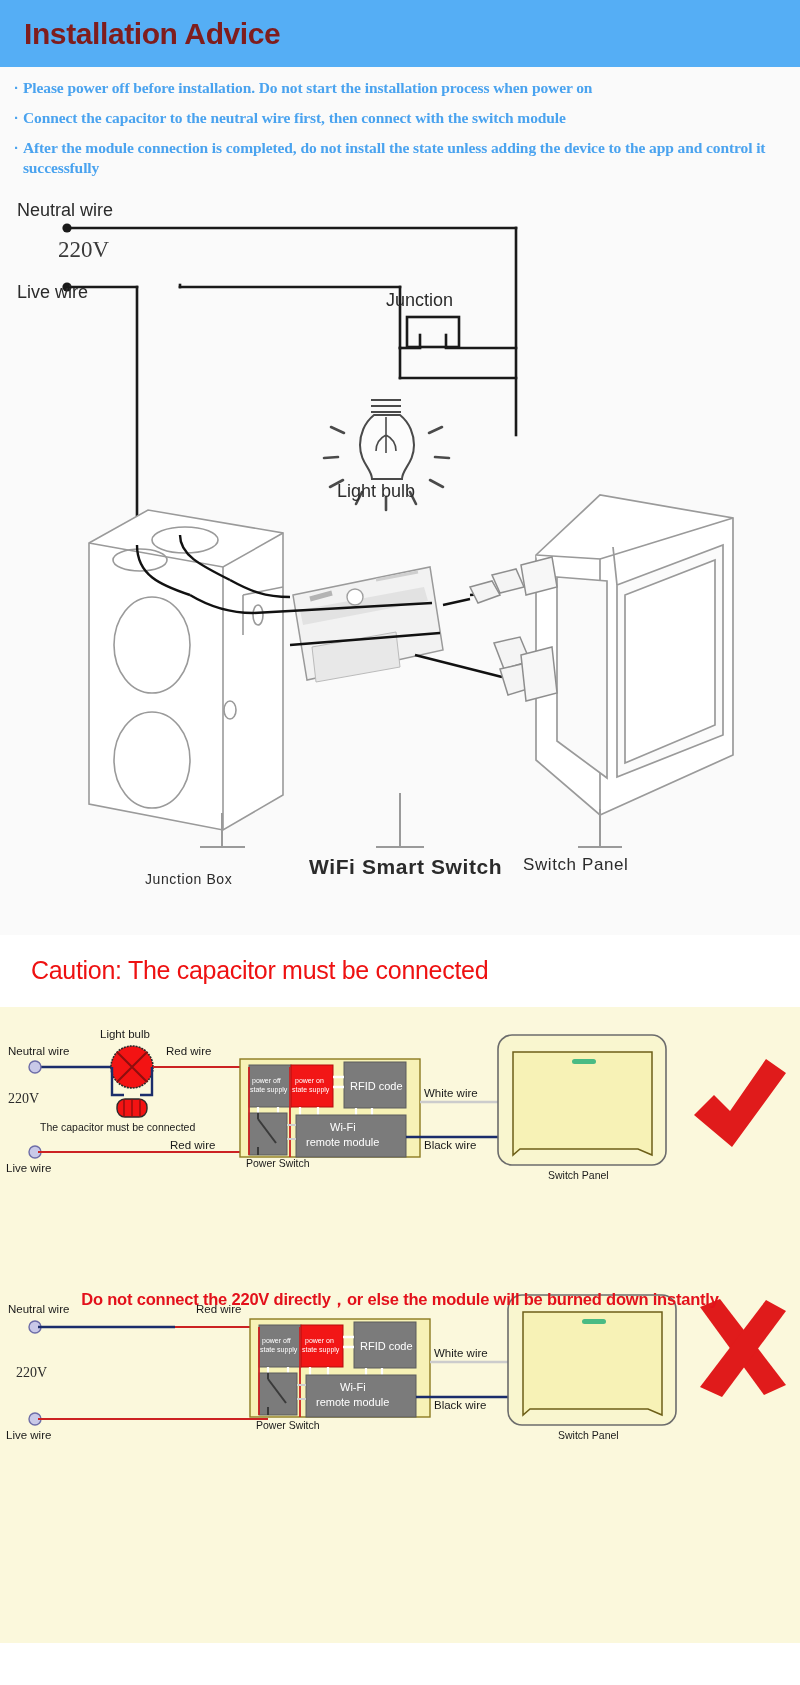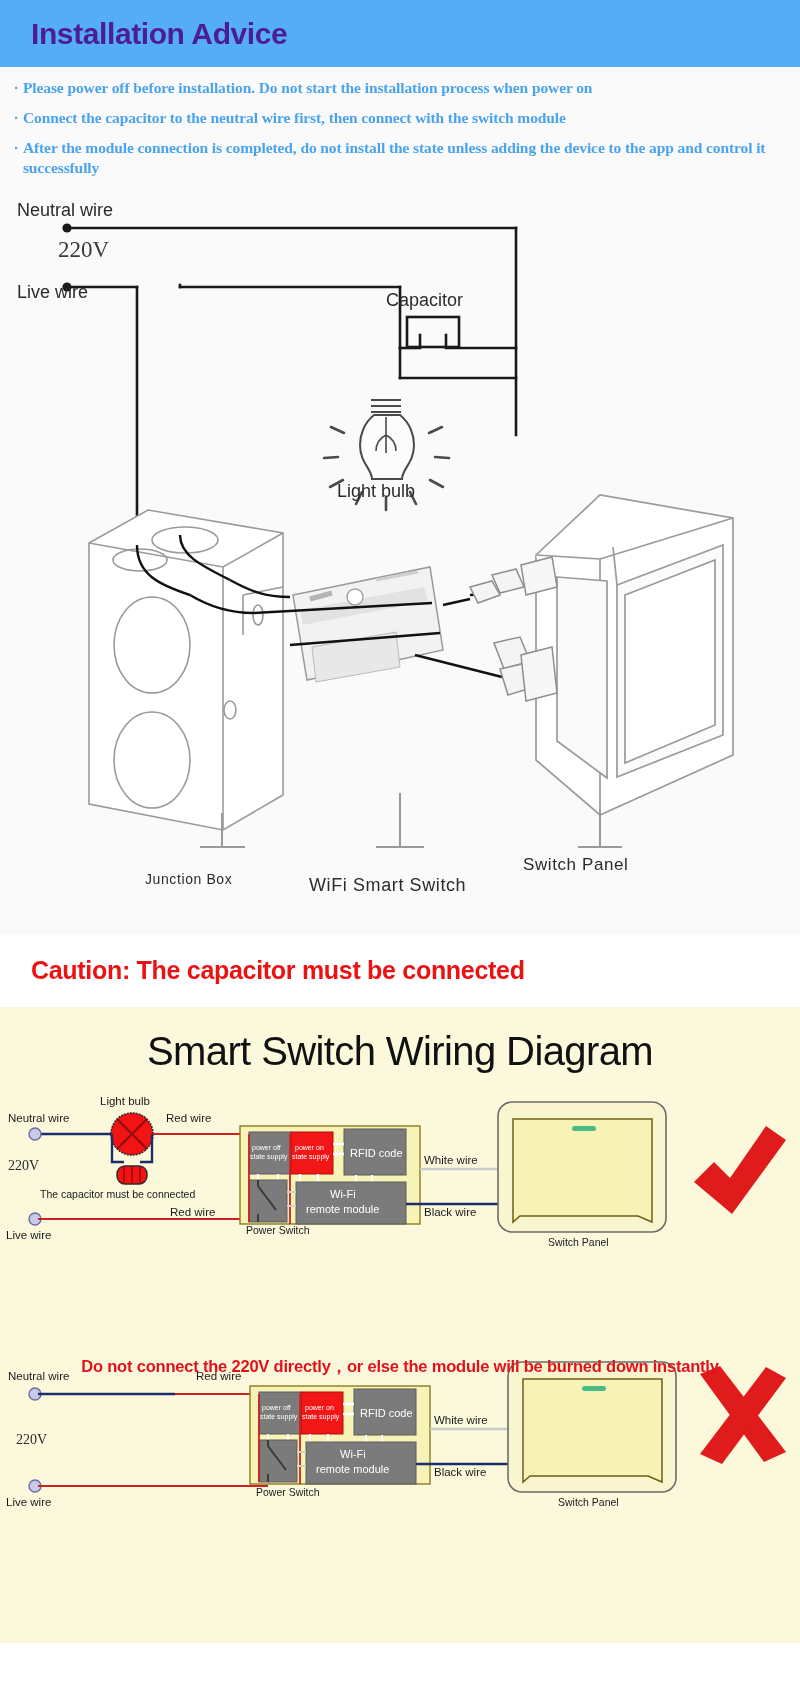--- a/index.html
+++ b/index.html
@@ -10,25 +10,25 @@
     overflow:hidden;
     position:relative;
   }
   
   .header{
     width:800px;height:67px;
     background:#55aef5;
     display:flex;align-items:center;
   }
   .header-title{
-    color:#4c1d95;
+    color:#7f1d1d;
     font-size:30px;
     font-weight:bold;
     letter-spacing:-0.4px;
-    margin-left:31px;
+    margin-left:24px;
     font-family:"Liberation Sans", sans-serif;
   }
   
   .advice{
     background:#fafafa;
     padding:11px 14px 6px 14px;
   }
   .advice-item{
     display:flex;
     color:#4aa3ef;
@@ -58,33 +58,33 @@
     font-family:"Liberation Sans", sans-serif;
     color:#2b2b2b;
     white-space:nowrap;
   }
   .lbl-neutral{left:17px;top:5px;font-size:18px;}
   .lbl-220{left:58px;top:42px;font-size:23px;font-family:"Liberation Serif",serif;color:#3a3a3a;}
   .lbl-live{left:17px;top:87px;font-size:18px;}
   .lbl-cap{left:386px;top:95px;font-size:18px;}
   .lbl-bulb{left:337px;top:286px;font-size:18px;}
   .lbl-jbox{left:145px;top:676px;font-size:14px;letter-spacing:0.6px;}
-  .lbl-wifi{left:309px;top:680px;font-size:18px;letter-spacing:0.6px;}
+  .lbl-wifi{left:309px;top:660px;font-size:21px;letter-spacing:0.6px;font-weight:bold;}
   .lbl-panel{left:523px;top:660px;font-size:17px;letter-spacing:0.6px;}
 
   
   .caution-band{
     width:800px;height:72px;
     background:#ffffff;
     display:flex;align-items:center;
   }
   .caution-text{
     color:#ee1111;
     font-size:25px;
-    font-weight:bold;
+    font-weight:normal;
     margin-left:31px;
     letter-spacing:-0.3px;
   }
 
   
   .wiring{
     width:800px;
     background:#fbf8dc;
     position:relative;
     height:636px;
@@ -240,33 +240,32 @@
     <g stroke="#9a9a9a" stroke-width="2" fill="none">
       <path d="M222 618 V652 M200 652 H245"></path>
       <path d="M400 598 V652 M376 652 H424"></path>
       <path d="M600 614 V652 M578 652 H622"></path>
     </g>
   </svg>
 
   <div class="dlabel lbl-neutral">Neutral wire</div>
   <div class="dlabel lbl-220">220V</div>
   <div class="dlabel lbl-live">Live wire</div>
-  <div class="dlabel lbl-cap">Capacitor</div>
+  <div class="dlabel lbl-cap">Junction</div>
   <div class="dlabel lbl-bulb">Light bulb</div>
   <div class="dlabel lbl-jbox">Junction Box</div>
   <div class="dlabel lbl-wifi">WiFi Smart Switch</div>
   <div class="dlabel lbl-panel">Switch Panel</div>
 </div>
 
 <div class="caution-band">
   <div class="caution-text">Caution: The capacitor must be connected</div>
 </div>
 
 <div class="wiring">
-  <div class="wiring-title">Smart Switch Wiring Diagram</div>
 
   <div class="schema">
   <svg width="800" height="560" viewBox="0 0 800 560">
     <defs>
       <style>
         .t9{font-family:"Liberation Sans",sans-serif;font-size:10.5px;fill:#1a1a1a;}
         .t10{font-family:"Liberation Sans",sans-serif;font-size:11.5px;fill:#1a1a1a;}
         .tw{font-family:"Liberation Sans",sans-serif;font-size:7px;fill:#ffffff;}
         .tw2{font-family:"Liberation Sans",sans-serif;font-size:11px;fill:#ffffff;}
         .tv{font-family:"Liberation Serif",serif;font-size:14px;fill:#2b2b2b;}

